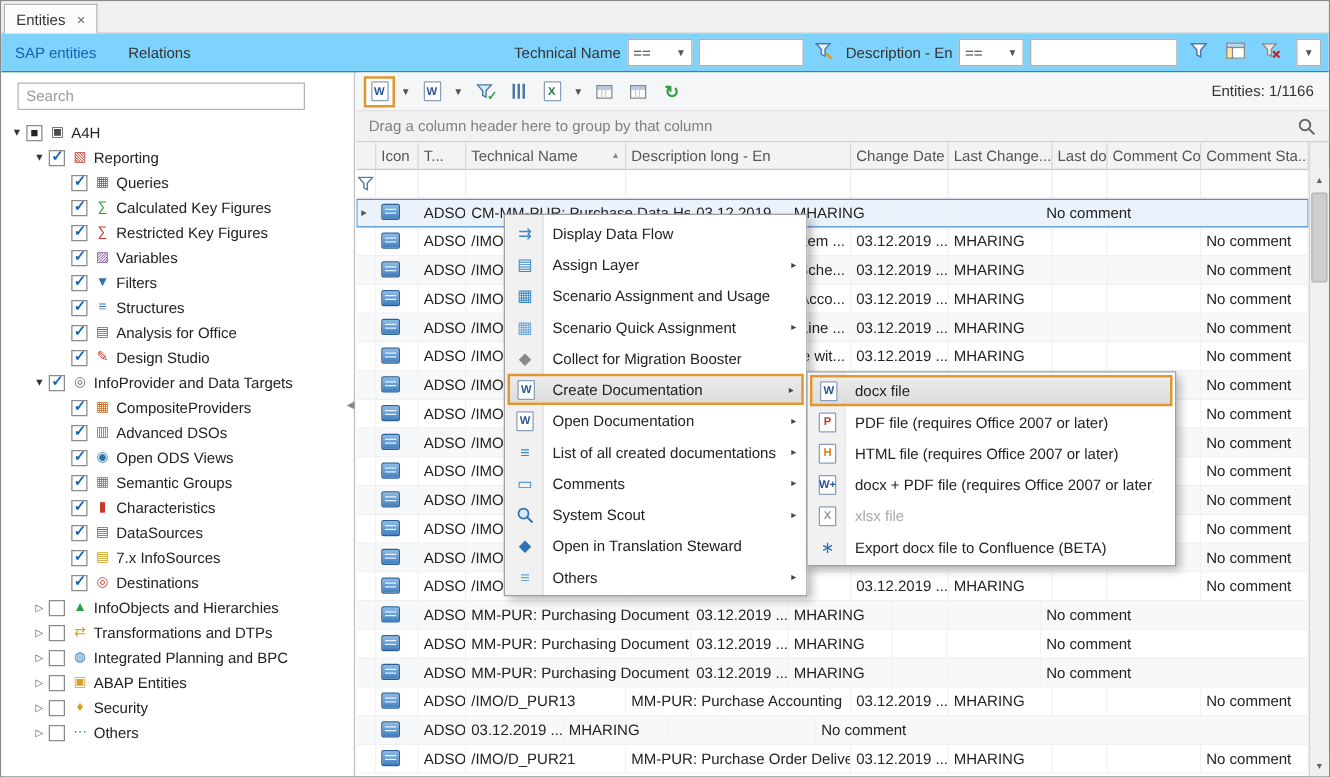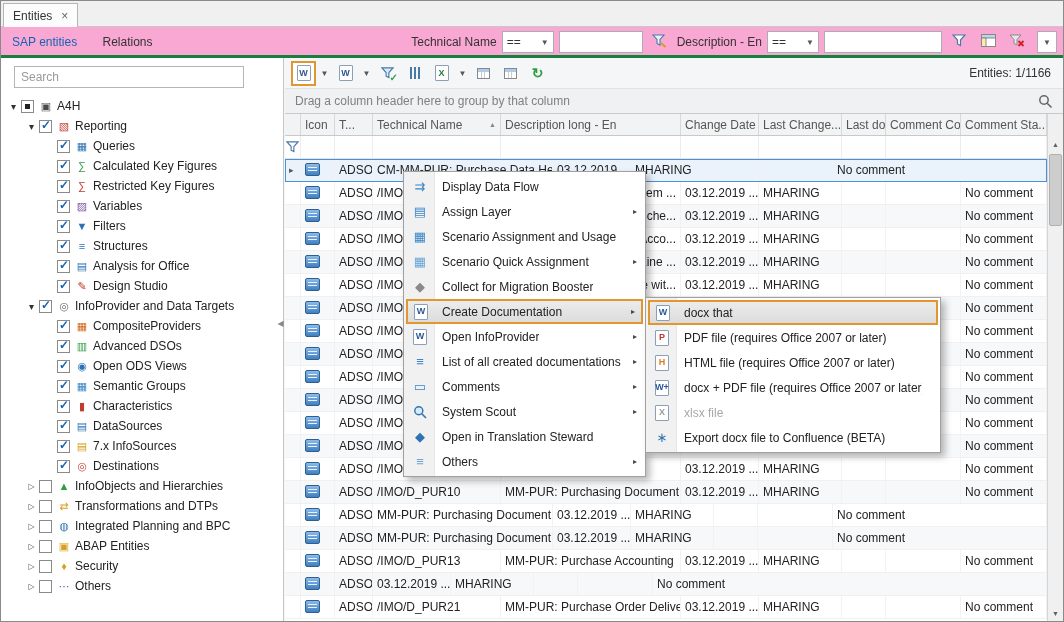--- a/index.html
+++ b/index.html
@@ -5,21 +5,21 @@
   *{margin:0;padding:0;box-sizing:border-box;}
   body{font-family:"Liberation Sans",sans-serif;font-size:12px;color:#333;background:#dcdcdc;}
   .app{position:relative;width:1064px;height:622px;background:#f5f6f7;border:1px solid #8a8a8a;overflow:hidden;}
 
   
   .doctabs{position:absolute;left:0;top:0;right:0;height:26px;background:#f0f0f0;border-bottom:1px solid #c8c8c8;}
   .doctab{position:absolute;left:2px;top:2px;height:24px;padding:0 9px;background:#fcfcfc;border:1px solid #b5b5b5;border-bottom:none;display:flex;align-items:center;gap:9px;}
   .doctab .x{color:#666;font-size:12px;}
 
   
-  .subrow{position:absolute;left:0;top:26px;right:0;height:31px;background:#f9a8d4;border-bottom:3px solid #15803d;}
+  .subrow{position:absolute;left:0;top:26px;right:0;height:31px;background:#7dd3fc;border-bottom:1px solid #15803d;}
   .subtab{display:inline-flex;height:30px;align-items:center;padding:0 11px;color:#333;}
   .subtab.active{color:#1464b4;}
   .filterbar{position:absolute;right:34px;top:4px;display:flex;align-items:center;gap:5px;}
   .flabel{color:#333;white-space:nowrap;}
   .combo{width:52px;height:22px;border:1px solid #abadb3;background:#fff;display:flex;align-items:center;justify-content:space-between;padding:0 4px;}
   .combo .arr{color:#555;font-size:8px;}
   .tbx{height:22px;border:1px solid #abadb3;background:#fff;font-family:"Liberation Sans",sans-serif;font-size:12px;padding:0 3px;}
   .ibtn{height:22px;min-width:24px;border:1px solid transparent;background:transparent;display:inline-flex;align-items:center;justify-content:center;position:relative;}
   .chevbtn{position:absolute;right:6px;top:4px;width:20px;height:22px;border:1px solid #abadb3;background:#fff;color:#555;font-size:8px;display:flex;align-items:center;justify-content:center;}
 
@@ -589,21 +589,20 @@
             <div class="dcell" style="flex: 0 0 78px;">03.12.2019 ...</div>
             <div class="dcell" style="flex: 0 0 83px;">MHARING</div>
             <div class="dcell" style="flex: 0 0 44px;"></div>
             <div class="dcell" style="flex: 0 0 75px;"></div>
             <div class="dcell" style="flex: 1 1 0%;">No comment</div>
           </div>
           <div class="drow alt">
             <div class="dcell mk" style="flex: 0 0 16px;"></div>
             <div class="dcell" style="flex: 0 0 34px;"><span class="adso"></span></div>
             <div class="dcell" style="flex: 0 0 38px;">ADSO</div>
-            <div class="dcell tech" style="flex: 0 0 128px;">/IMO/D_PUR10</div>
             <div class="dcell" style="flex: 0 0 180px;">MM-PUR: Purchasing Document H...</div>
             <div class="dcell" style="flex: 0 0 78px;">03.12.2019 ...</div>
             <div class="dcell" style="flex: 0 0 83px;">MHARING</div>
             <div class="dcell" style="flex: 0 0 44px;"></div>
             <div class="dcell" style="flex: 0 0 75px;"></div>
             <div class="dcell" style="flex: 1 1 0%;">No comment</div>
           </div>
           <div class="drow">
             <div class="dcell mk" style="flex: 0 0 16px;"></div>
             <div class="dcell" style="flex: 0 0 34px;"><span class="adso"></span></div>
@@ -711,21 +710,21 @@
         </span>
         <span class="mlabel">Create Documentation</span>
         <span class="subar">▸</span>
       </div>
       <div class="mitem">
         <span class="mico">
           <span class="fico">
             <b style="color:#2b5797">W</b>
           </span>
         </span>
-        <span class="mlabel">Open InfoProvider</span>
+        <span class="mlabel">Open Documentation</span>
         <span class="subar">▸</span>
       </div>
       <div class="mitem">
         <span class="mico">
           <span class="gi" style="color:#3a87c8">≡</span>
         </span>
         <span class="mlabel">List of all created documentations</span>
         <span class="subar">▸</span>
       </div>
       <div class="mitem">
@@ -759,21 +758,21 @@
         <span class="subar">▸</span>
       </div>
     </div>
   <div class="menu sub">
       <div class="mitem hl">
         <span class="mico">
           <span class="fico">
             <b style="color:#2b5797">W</b>
           </span>
         </span>
-        <span class="mlabel">docx that</span>
+        <span class="mlabel">docx file</span>
       </div>
       <div class="mitem">
         <span class="mico">
           <span class="fico">
             <b style="color:#c0392b">P</b>
           </span>
         </span>
         <span class="mlabel">PDF file (requires Office 2007 or later)</span>
       </div>
       <div class="mitem">

